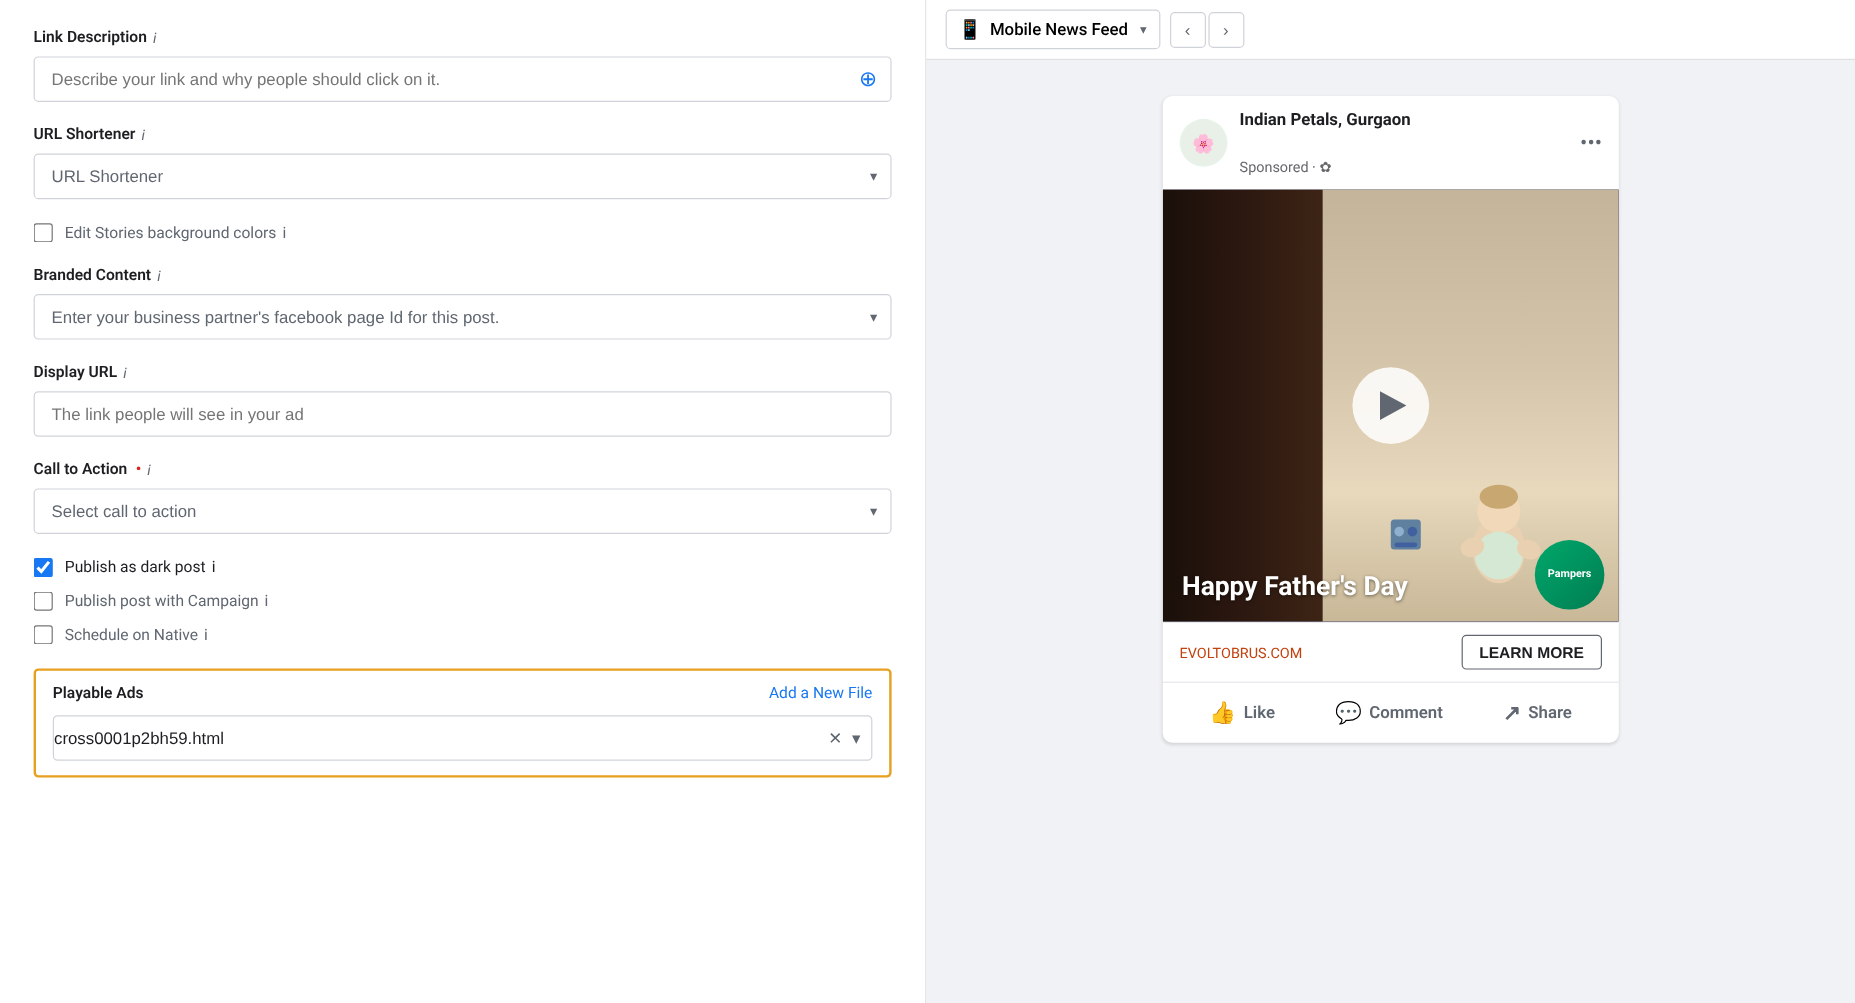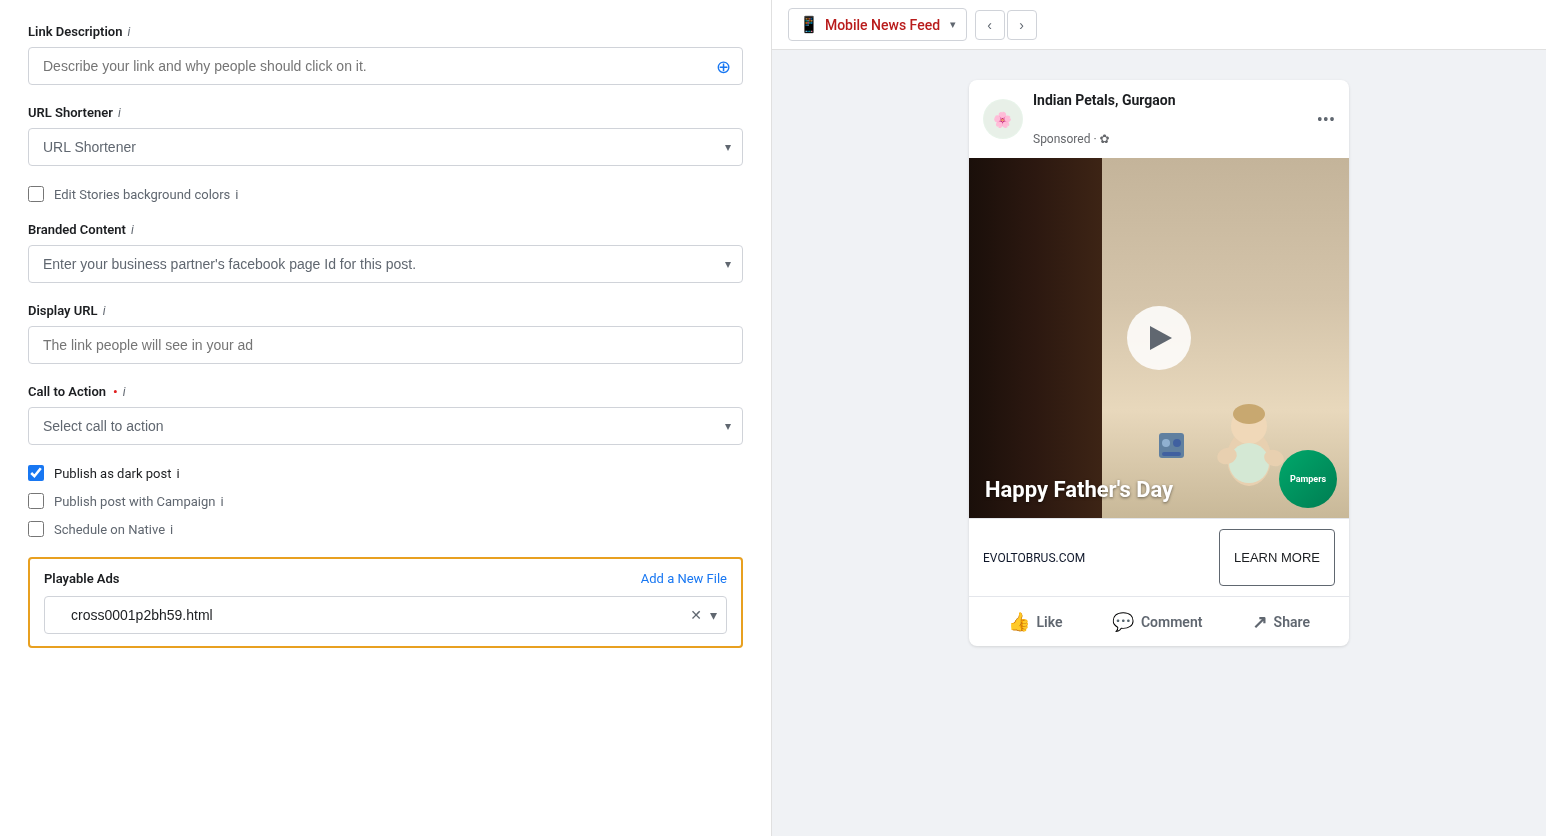--- a/index.html
+++ b/index.html
@@ -160,21 +160,21 @@
     .playable-ads-input-row {
       position: relative;
       display: flex;
       align-items: center;
     }
 
     .playable-ads-input {
       width: 100%;
       border: 1px solid #d0d3d9;
       border-radius: 4px;
-      padding: 10px 50px 10px 26px;
+      padding: 10px 50px 10px 0;
       font-size: 14px;
       color: #1c1e21;
       background: #fff;
       outline: none;
     }
 
     .playable-ads-icons {
       position: absolute;
       right: 10px;
       display: flex;
@@ -217,21 +217,21 @@
     }
 
     .preview-selector .device-icon {
       font-size: 16px;
       color: #606770;
     }
 
     .preview-selector .preview-label {
       font-size: 14px;
       font-weight: 500;
-      color: #b91c1c;
+      color: #000000;
       text-align: right;
     }
 
     .preview-selector .chevron-down {
       font-size: 11px;
       color: #606770;
       margin-left: 4px;
     }
 
     .nav-arrows {
@@ -404,31 +404,31 @@
     .ad-card-footer {
       display: flex;
       align-items: center;
       padding: 10px 14px;
       justify-content: space-between;
       border-top: 1px solid #e4e6eb;
     }
 
     .ad-domain {
       font-size: 12px;
-      color: #0f172a;
+      color: #c2410c;
       text-transform: uppercase;
     }
 
     .learn-more-btn {
       border: 1px solid #606770;
       background: #fff;
       border-radius: 4px;
-      padding: 20px 14px;
+      padding: 6px 14px;
       font-size: 13px;
-      font-weight: 400;
+      font-weight: 700;
       color: #1c1e21;
       cursor: pointer;
     }
 
     .ad-actions {
       display: flex;
       align-items: center;
       justify-content: space-around;
       padding: 8px 14px;
       border-top: 1px solid #e4e6eb;

